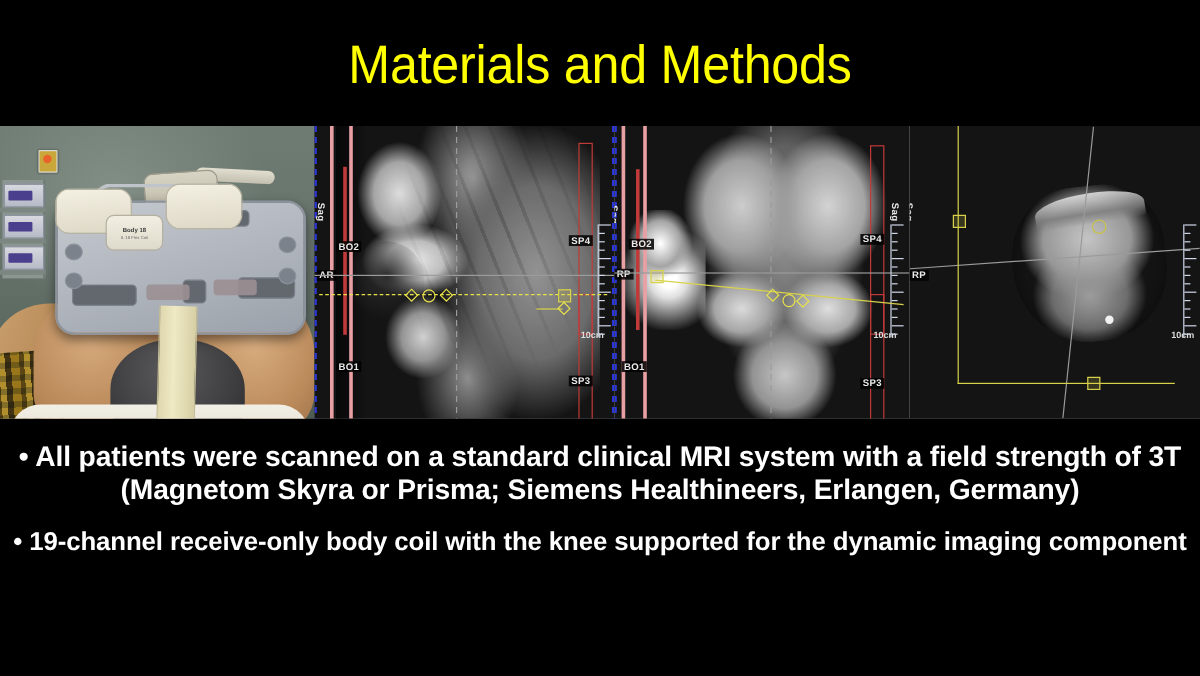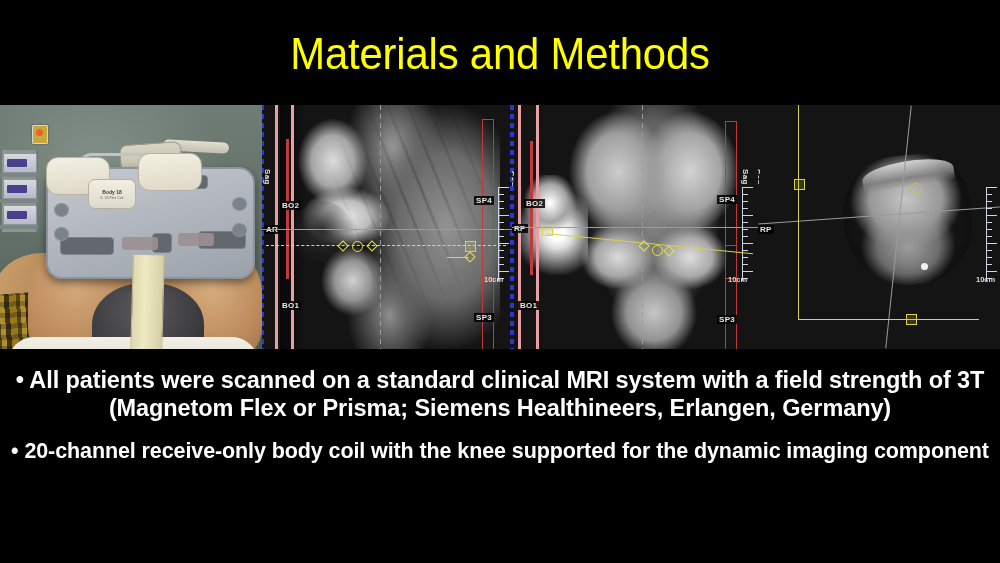--- a/index.html
+++ b/index.html
@@ -531,21 +531,21 @@
       <div class="ybox" style="left:36px; top:74px; width:9px; height:9px;"></div>
       <div class="ybox" style="left:148px; top:209px; width:9px; height:9px;"></div>
       <div class="ymark circ" style="left:152px; top:78px; width:10px; height:10px; border-color:#c8c24a;"></div>
     </div>
 
   </div>
 
   <div class="bullets">
     <div class="bullet bullet-1">
       <span>•</span>
-      <span class="btext">All patients were scanned on a standard clinical MRI system with a field strength of 3T (Magnetom Flex or Prisma; Siemens Healthineers, Erlangen, Germany)</span>
+      <span class="btext">All patients were scanned on a standard clinical MRI system with a field strength of 3T (Magnetom Skyra or Prisma; Siemens Healthineers, Erlangen, Germany)</span>
     </div>
     <div class="bullet bullet-2">
       <span>•</span>
-      <span class="btext">20-channel receive-only body coil with the knee supported for the dynamic imaging component</span>
+      <span class="btext">19-channel receive-only body coil with the knee supported for the dynamic imaging component</span>
     </div>
   </div>
 
 </div>
 
 </body></html>

